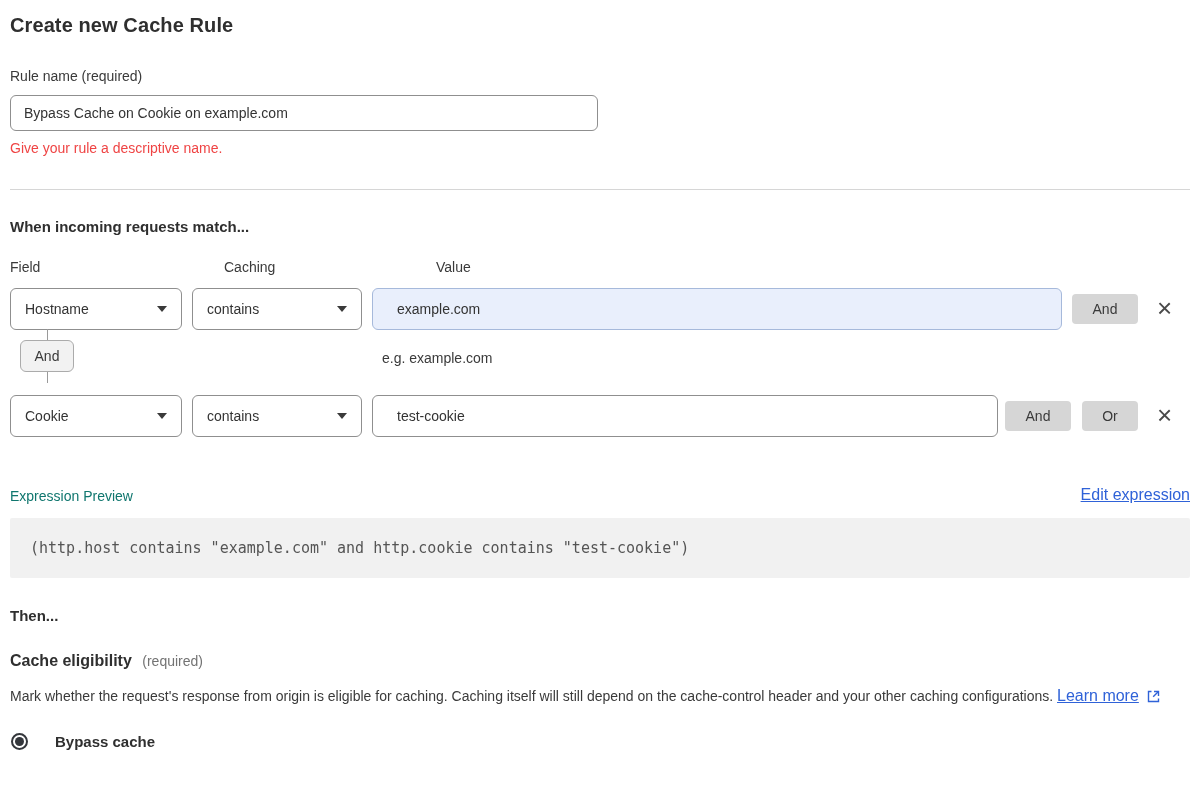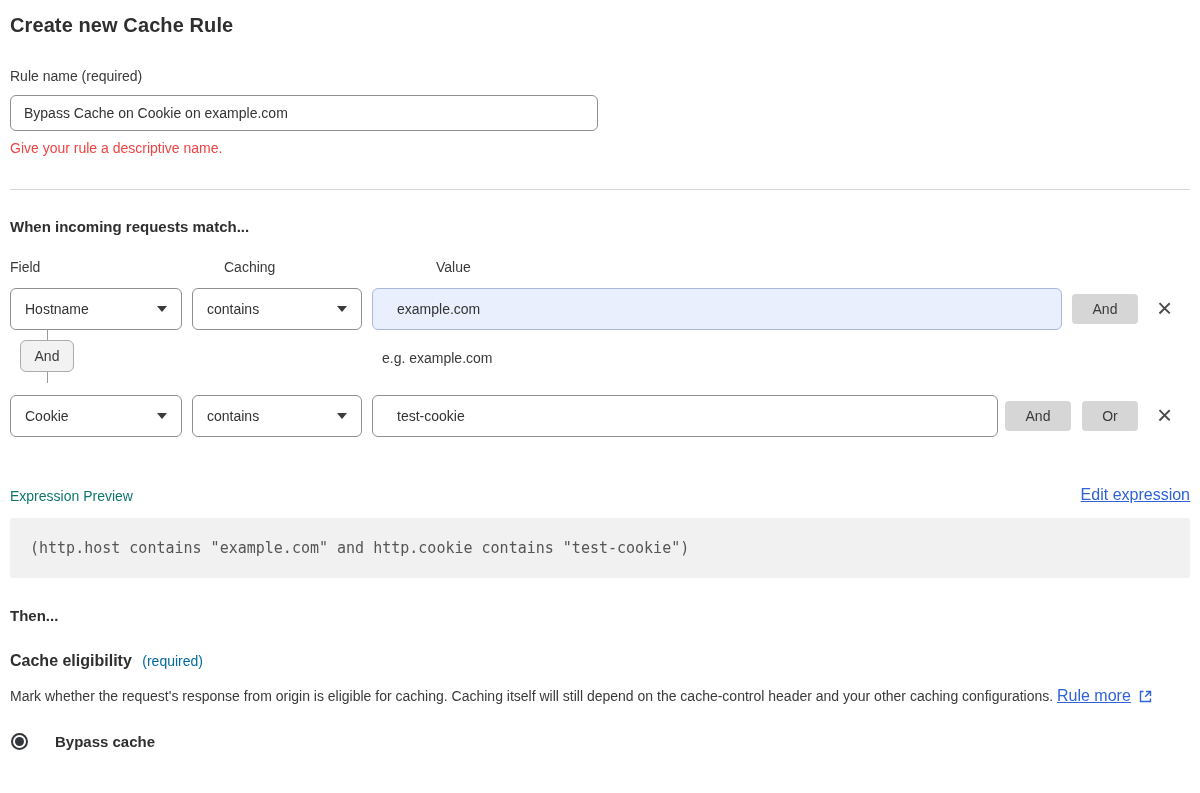--- a/index.html
+++ b/index.html
@@ -142,21 +142,21 @@
     padding: 0 20px;
     font-family: "DejaVu Sans Mono", "Liberation Mono", monospace;
     font-size: 15px;
     color: #555555;
     white-space: pre;
   }
 
   .then-heading { font-size: 15px; font-weight: 700; color: #2f2f2f; margin-top: 29px; }
 
   .elig-heading { margin-top: 28px; font-size: 16px; font-weight: 700; color: #2f2f2f; }
-  .elig-required { font-size: 14px; font-weight: 400; color: #0369a1; margin-left: 6px; }
+  .elig-required { font-size: 14px; font-weight: 400; color: #737373; margin-left: 6px; }
 
   .elig-desc { margin-top: 15px; width: 1180px; font-size: 14px; color: #3a3a3a; line-height: 22px; }
   .ext-icon { display: inline-block; vertical-align: -2px; margin-left: 4px; }
 
   .radio-option { display: flex; align-items: flex-start; margin-top: 26px; cursor: pointer; }
   .radio-circle {
     width: 17px; height: 17px; border-radius: 50%;
     border: 1px solid #8f8f8f; background: #fff;
     margin-left: 1px; margin-right: 27px;
     display: inline-flex; align-items: center; justify-content: center;
@@ -235,21 +235,21 @@
 
   <div class="then-heading">Then...</div>
 
   <div class="elig-heading">
     <span>Cache eligibility</span>
     <span class="elig-required">(required)</span>
   </div>
 
   <p class="elig-desc">
     <span>Mark whether the request's response from origin is eligible for caching. Caching itself will still depend on the cache-control header and your other caching configurations.</span>
-    <a class="link">Rule more</a>
+    <a class="link">Learn more</a>
     <svg class="ext-icon" width="13" height="13" viewBox="0 0 13 13">
       <path d="M4.5 1.5 H1.5 V11.5 H11.5 V8.5" fill="none" stroke="#2f62d8" stroke-width="1.4"></path>
       <path d="M7 1.5 H11.5 V6" fill="none" stroke="#2f62d8" stroke-width="1.4"></path>
       <path d="M11.2 1.8 L6.2 6.8" fill="none" stroke="#2f62d8" stroke-width="1.4"></path>
     </svg>
   </p>
 
   <div class="radio-option">
     <span class="radio-circle selected"></span>
     <span class="radio-label bold">Bypass cache</span>

